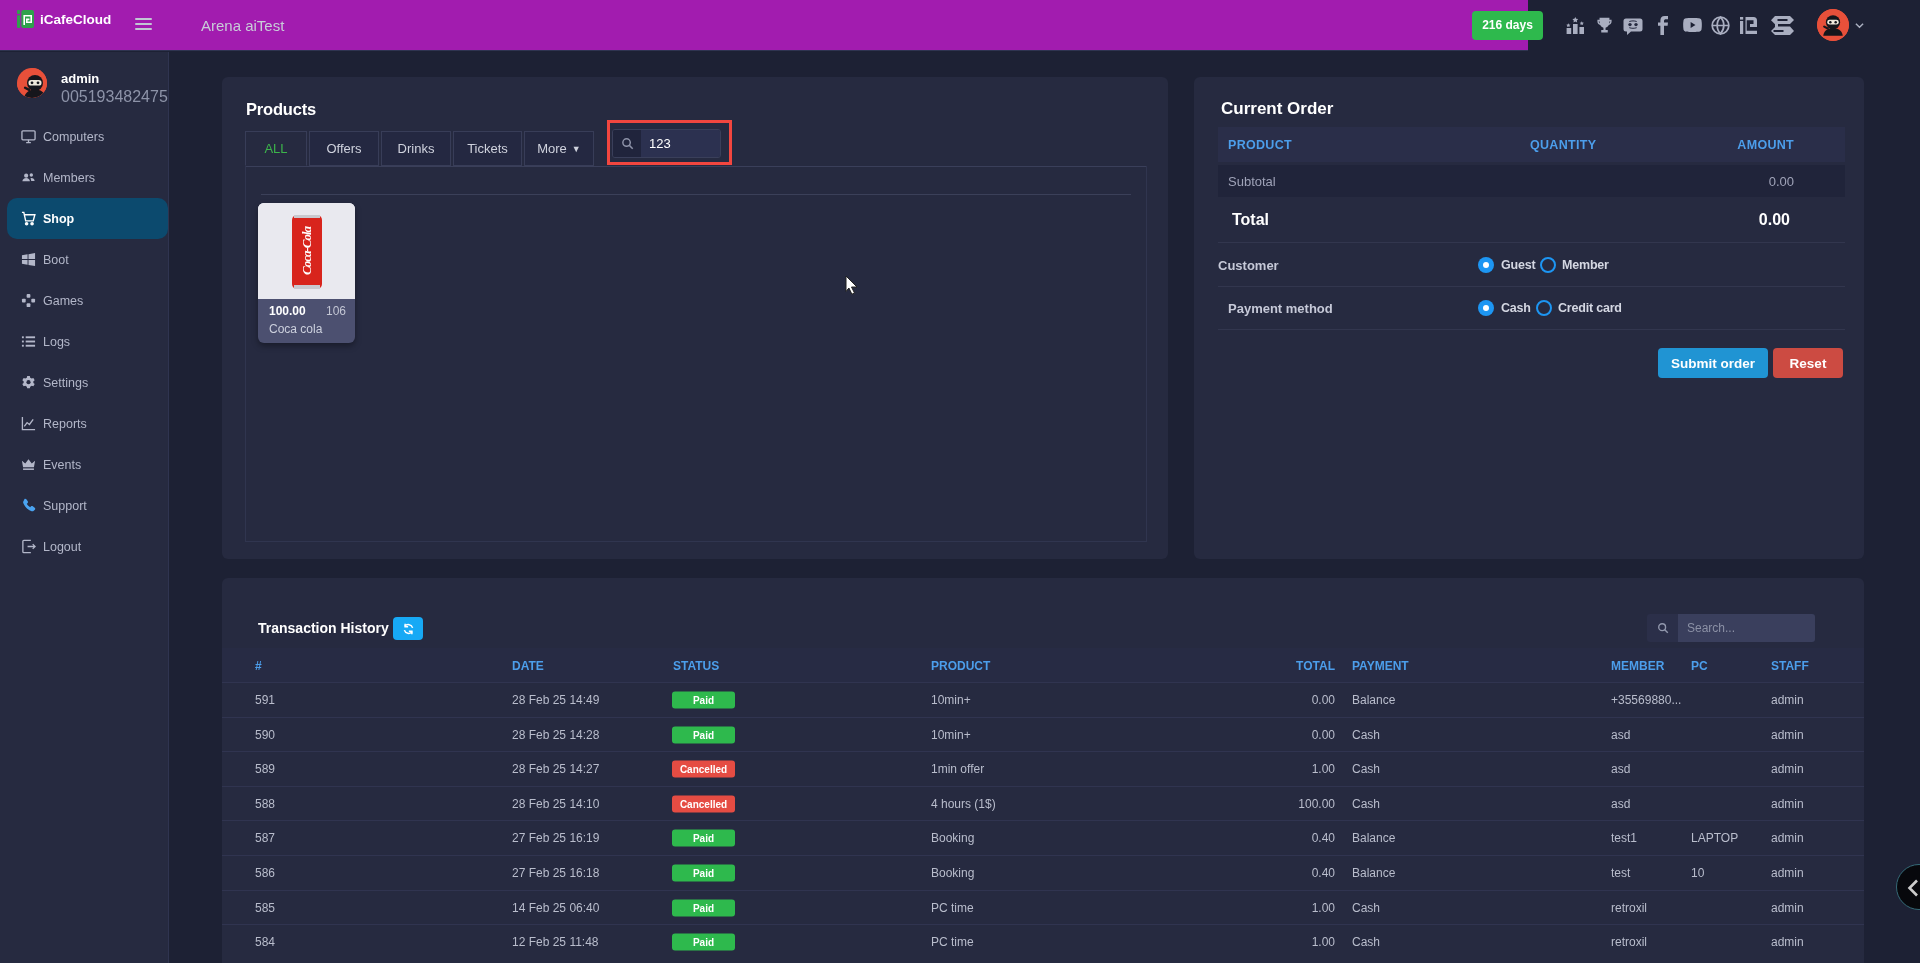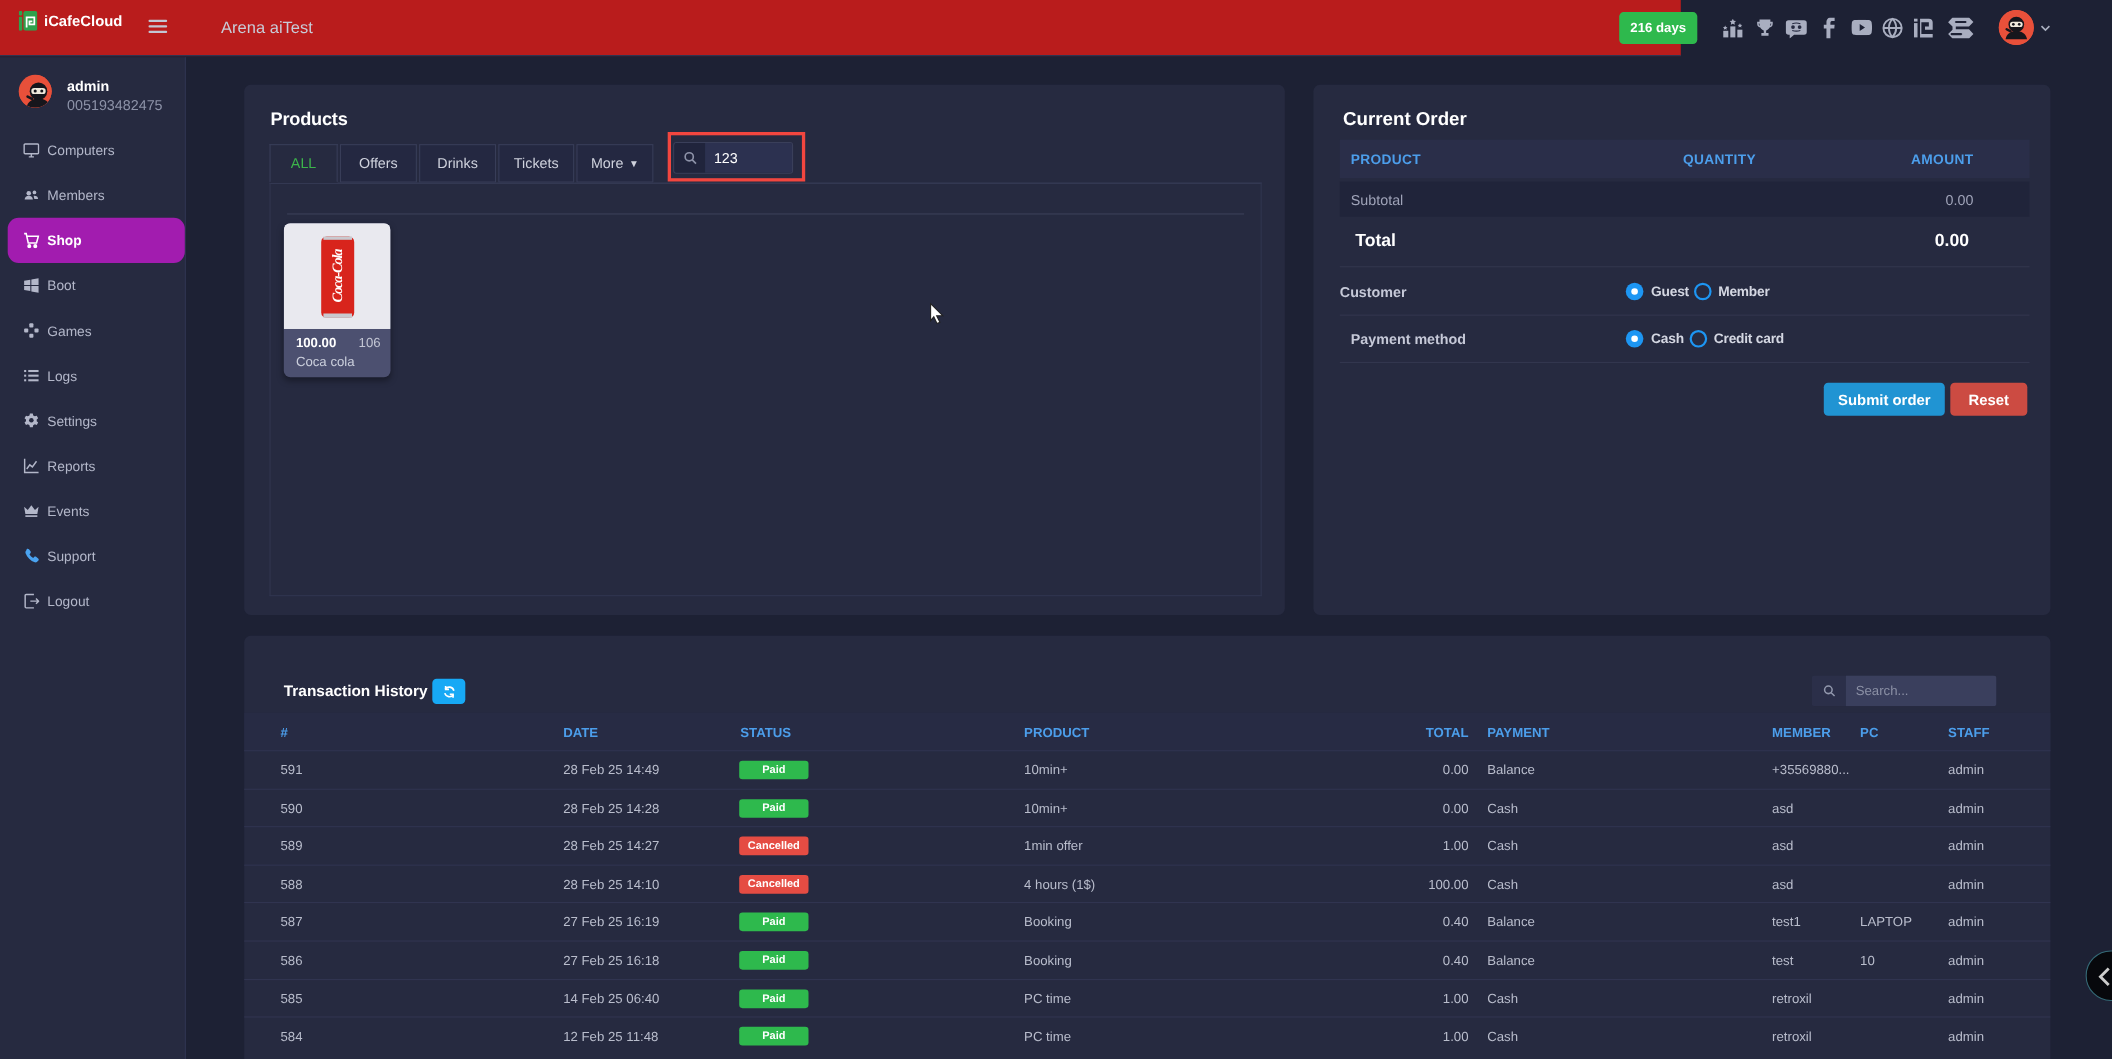--- a/index.html
+++ b/index.html
@@ -1,41 +1,41 @@
 <!DOCTYPE html>
 <html><head>
 <meta charset="utf-8">
 <style>
 * { margin:0; padding:0; box-sizing:border-box; }
 html,body { width:1920px; height:963px; overflow:hidden; }
 body { font-family:"Liberation Sans", sans-serif; background:#1d2134; color:#c6c9d6; position:relative; }
-.topbar { position:absolute; left:0; top:0; width:1528px; height:51px; background:#b91c1c; border-bottom:1px solid #2f3450; z-index:5; }
+.topbar { position:absolute; left:0; top:0; width:1528px; height:51px; background:#a21caf; border-bottom:1px solid #2f3450; z-index:5; }
 .sidebar { position:absolute; left:0; top:52px; width:169px; height:911px; background:#262a40; border-right:1px solid #2f3450; z-index:4; }
 .panel { position:absolute; background:#262a40; border-radius:6px; }
 
 .logo { position:absolute; left:17px; top:10px; display:flex; align-items:center; }
 .logotext { color:#fff; font-size:13.5px; font-weight:bold; margin-left:6px; letter-spacing:0px; }
 .burger { position:absolute; left:135px; top:18px; width:17px; height:12px; display:flex; flex-direction:column; justify-content:space-between; }
 .burger div { height:2px; background:#c2c6d4; border-radius:1px; }
 .pagetitle { position:absolute; left:201px; top:17px; font-size:15px; color:#c8ccd8; }
 .daysbtn { position:absolute; left:1472px; top:11px; width:71px; height:29px; background:#2eb94d; color:#fff; font-size:12px; font-weight:bold; border-radius:4px; text-align:center; line-height:29px; }
 .topicons { position:absolute; left:0; top:0; color:#a9aec0; }
 .topicons svg { position:absolute; }
 .avatar { position:absolute; width:30px; height:30px; border-radius:50%; background:#e8503a; overflow:hidden; }
 .av-top { left:1817px; top:9px; }
 .chev { position:absolute; left:1855px; top:21px; width:9px; height:9px; }
 
 .userblock { position:absolute; left:17px; top:16px; }
 .uname { position:absolute; left:61px; top:19px; font-size:13px; font-weight:bold; color:#fff; }
-.uid { position:absolute; left:61px; top:36px; font-size:13px; color:#8d93a8; }
+.uid { position:absolute; left:61px; top:36px; font-size:16px; color:#8d93a8; }
 .menu { position:absolute; top:64px; left:0; width:169px; }
 .mitem { position:relative; height:41px; display:flex; align-items:center; color:#b3b7c9; font-size:12.5px; }
 .mitem svg { position:absolute; left:21px; width:15px; height:15px; }
 .mitem span { position:absolute; left:43px; }
-.mitem.active { background:#a21caf; border-radius:10px; margin:0 1px 0 7px; color:#fff; font-weight:bold;text-align:right; }
+.mitem.active { background:#0c4a6e; border-radius:10px; margin:0 1px 0 7px; color:#fff; font-weight:bold;text-align:right; }
 .mitem.active svg { left:14px; }
 .mitem.active span { left:36px; }
 
 #products { left:222px; top:77px; width:946px; height:482px; }
 .ptitle { position:absolute; left:24px; top:23px; font-size:16.5px; font-weight:bold; color:#fff; letter-spacing:-0.2px; }
 .tabs { position:absolute; left:23px; top:54px; display:flex; }
 .tab { height:35px; border:1px solid #383d58; background:#242841; color:#cfd2dd; font-size:13px; display:flex; align-items:center; justify-content:center; margin-right:2px; }
 .tab.all { width:62px; color:#3cb44b; background:#262a40; border-bottom:1px solid #262a40; }
 .tabcontent { position:absolute; left:23px; top:89px; width:902px; height:376px; border:1px solid #30354f; border-top:none; }
 .tabline { position:absolute; left:23px; top:89px; width:902px; height:0; border-top:1px solid #3a3f5a; }

